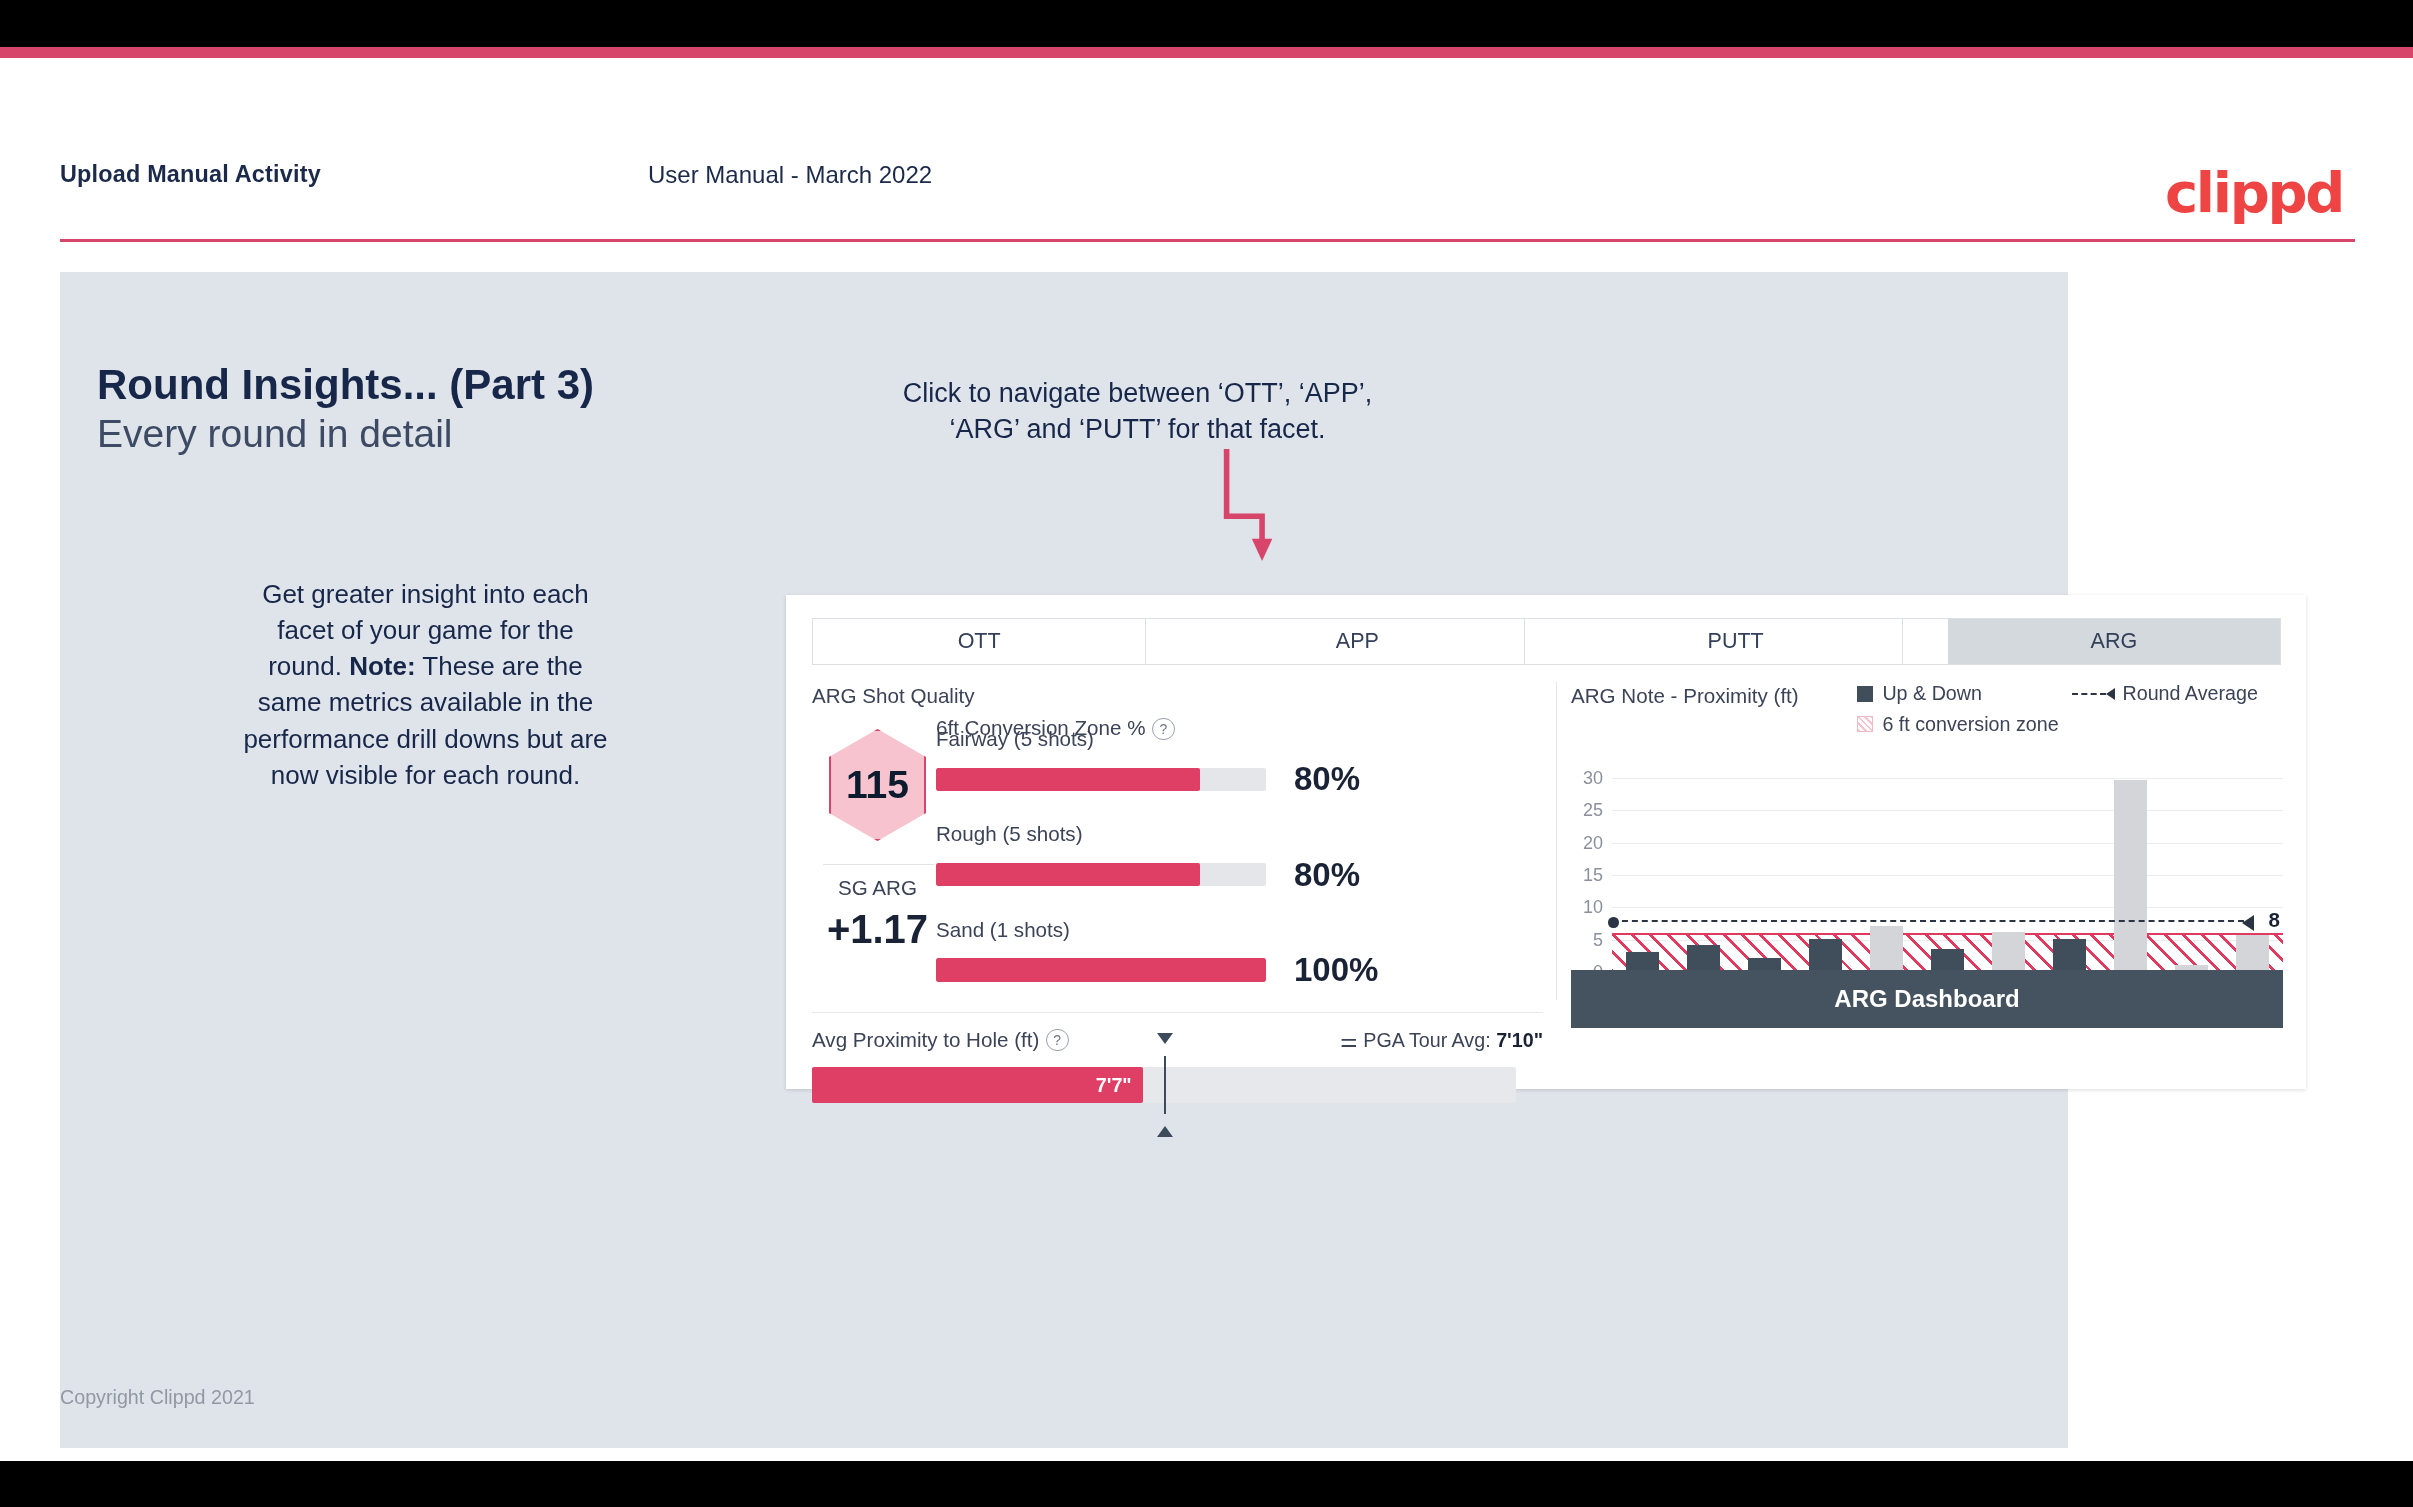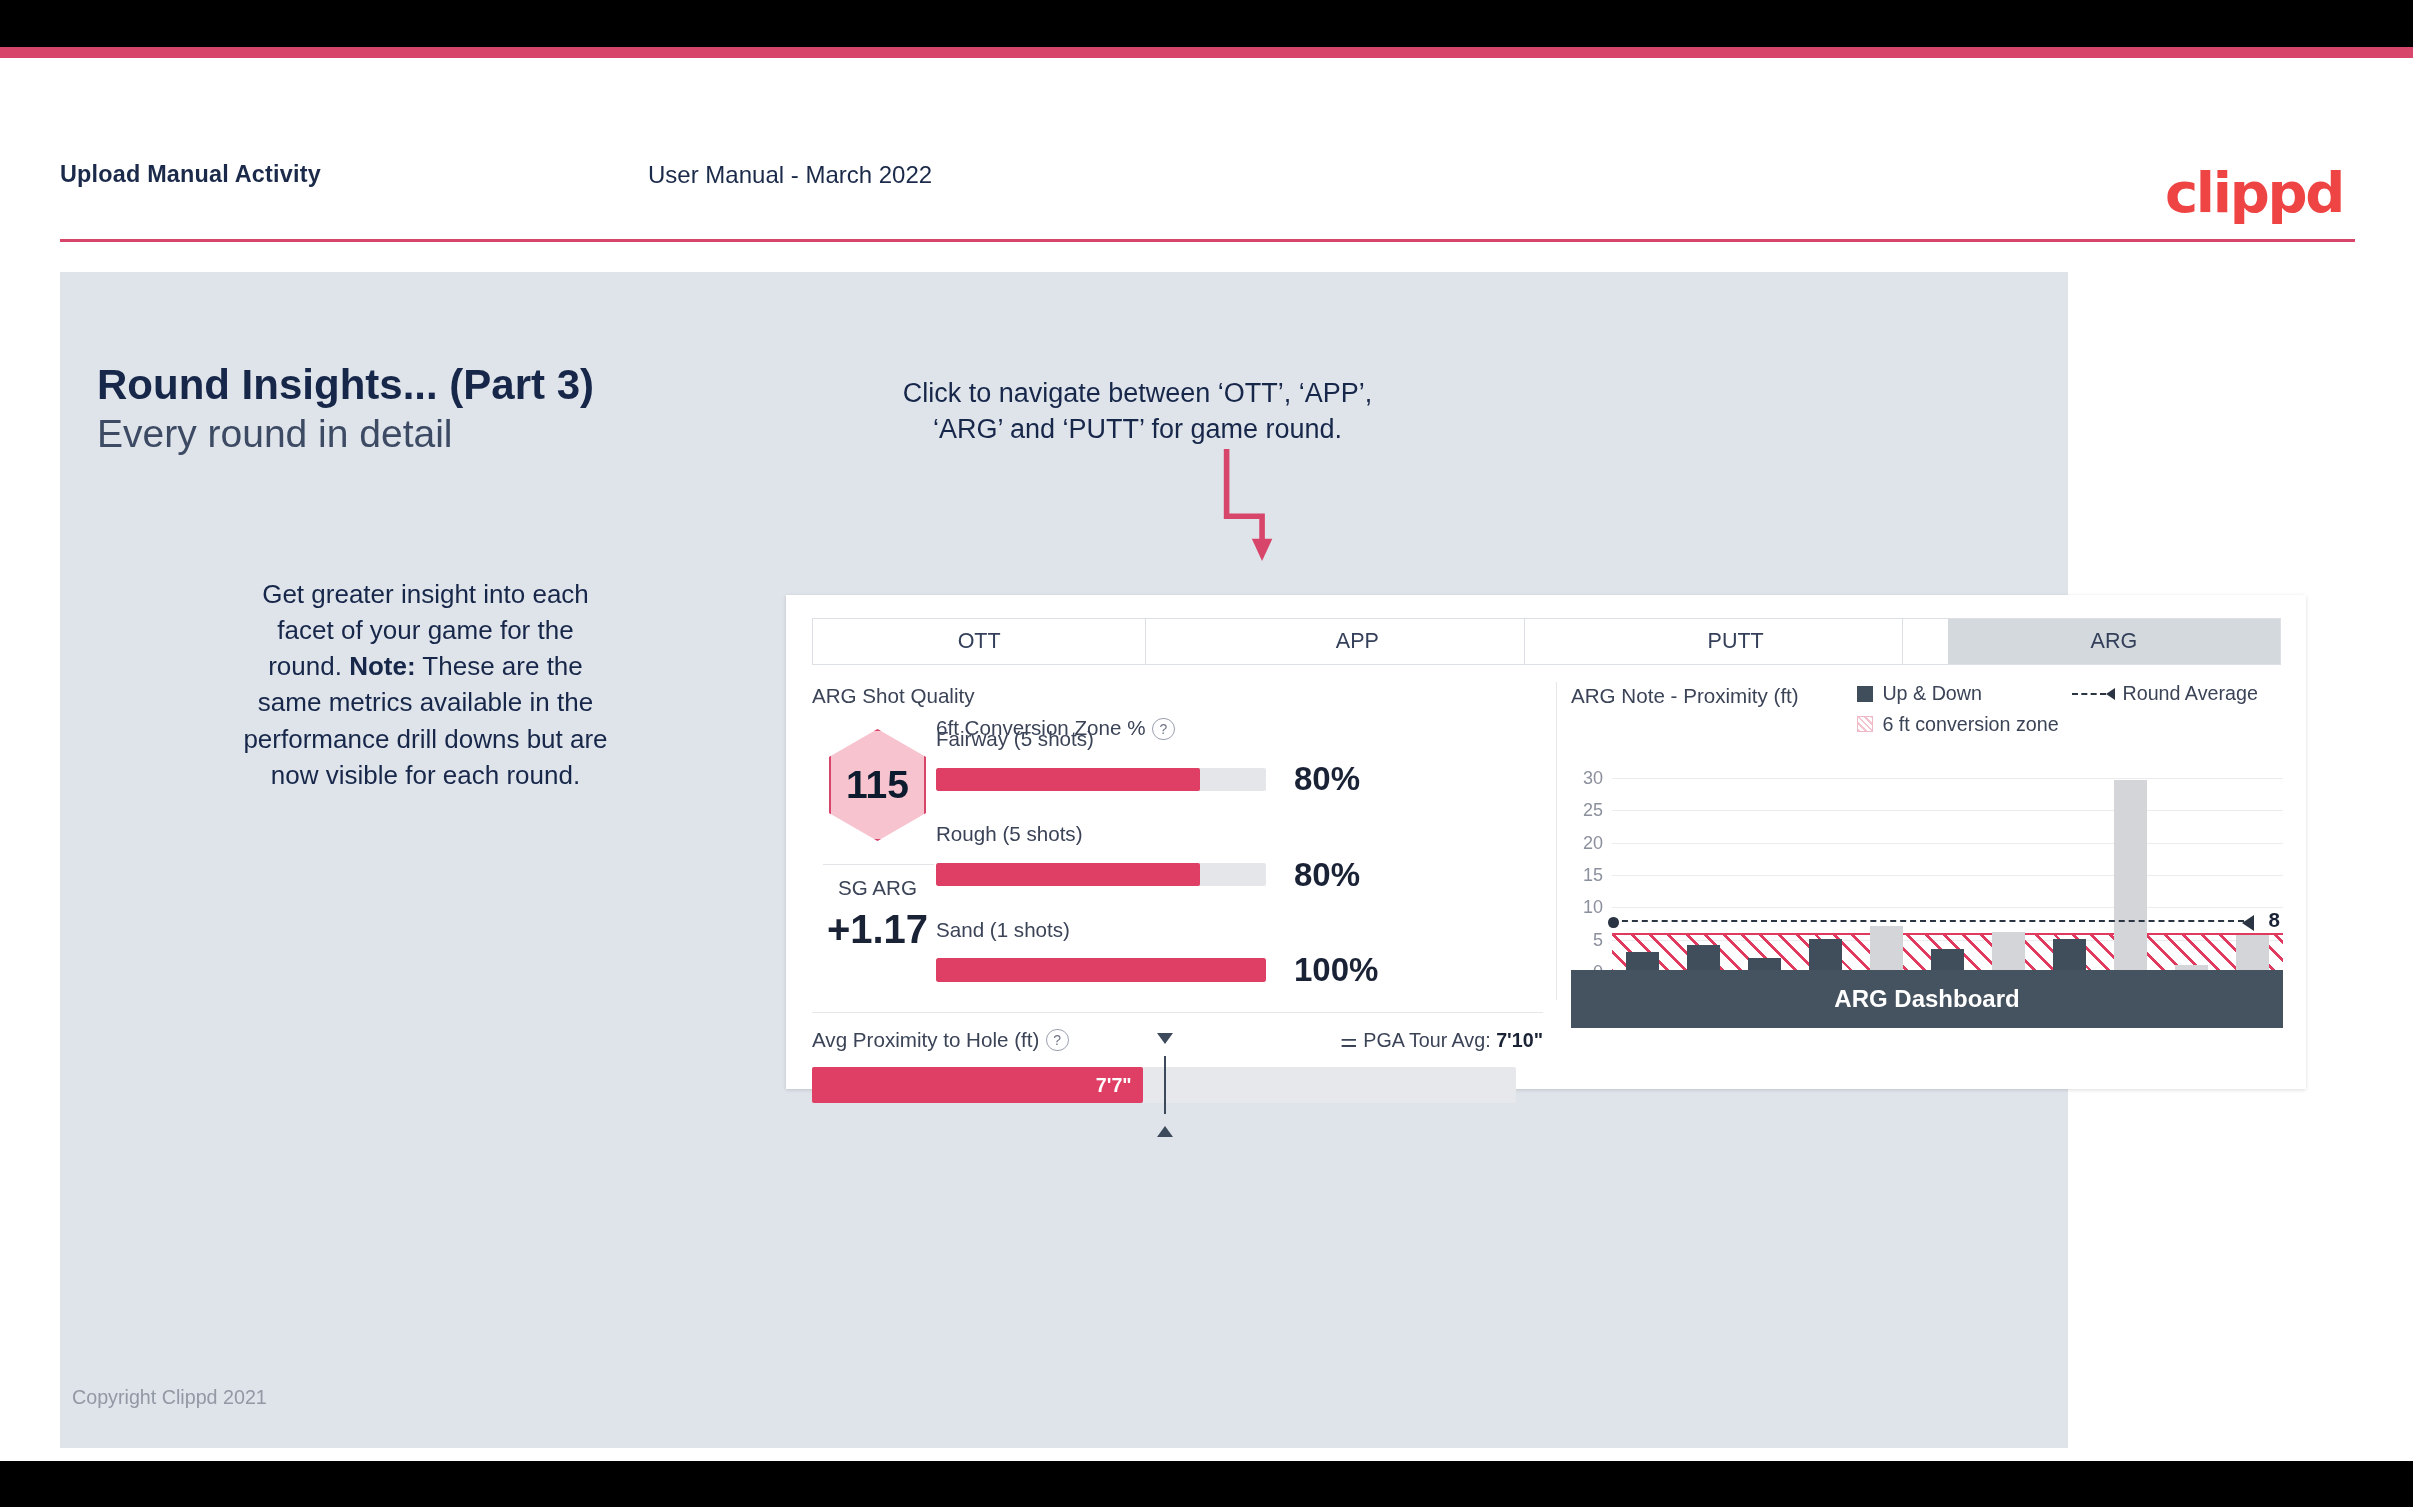--- a/index.html
+++ b/index.html
@@ -316,42 +316,42 @@
     background: #45525f; color: #fff;
     display: flex; align-items: center; justify-content: center;
     font-size: 24px; font-weight: 600;
     cursor: pointer; border: none;
     font-family: "Liberation Sans", sans-serif;
   }
 
   .copyright {
     position: absolute;
     left: 60px; top: 1339px;
-    font-size: 19.7px; color: #9298a4; margin-left: 12px;
+    font-size: 19.7px; color: #9298a4;
   }
 </style>
 </head>
 <body>
 
 <div class="slide">
   <div class="top-rule"></div>
 
   <div class="hdr-left">Upload Manual Activity</div>
   <div class="hdr-mid">User Manual - March 2022</div>
   <div class="logo">clippd</div>
   <div class="hdr-underline"></div>
 
   <div class="panel">
 
     <div class="title-big">Round Insights... (Part 3)</div>
     <div class="title-sub">Every round in detail</div>
 
     <div class="callout">
       <div>Click to navigate between ‘OTT’, ‘APP’,</div>
-      <div>‘ARG’ and ‘PUTT’ for game round.</div>
+      <div>‘ARG’ and ‘PUTT’ for that facet.</div>
     </div>
 
     <svg class="arrow-svg" width="112" height="122" viewBox="0 0 120 130">
       <path d="M6,4 L6,76 L44,76 L44,104" stroke="#d8456a" stroke-width="6" fill="none"></path>
       <path d="M44,124 L33,100 L55,100 Z" fill="#d8456a"></path>
     </svg>
 
     <div class="desc">
       <span>Get greater insight into each facet of your game for the round. </span><b>Note:</b><span> These are the same metrics available in the performance drill downs but are now visible for each round.</span>
     </div>

